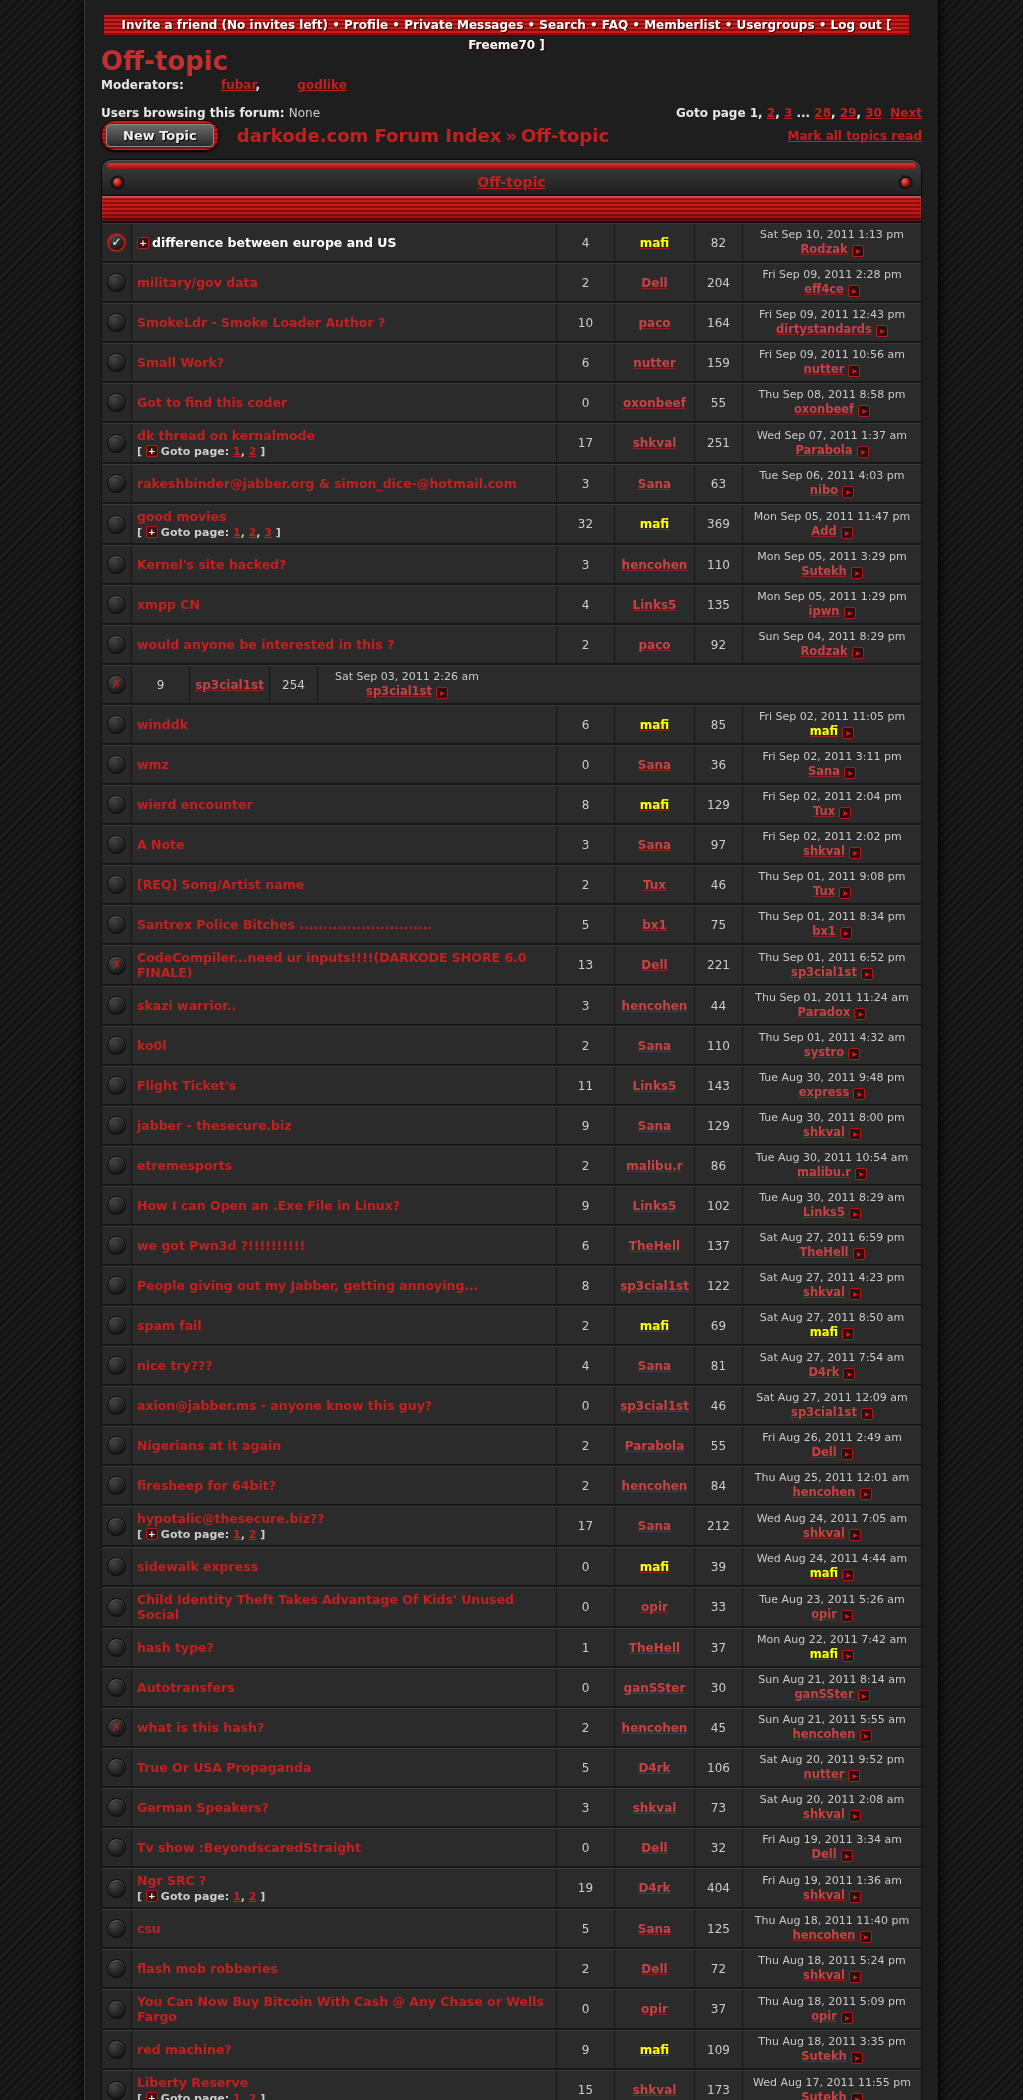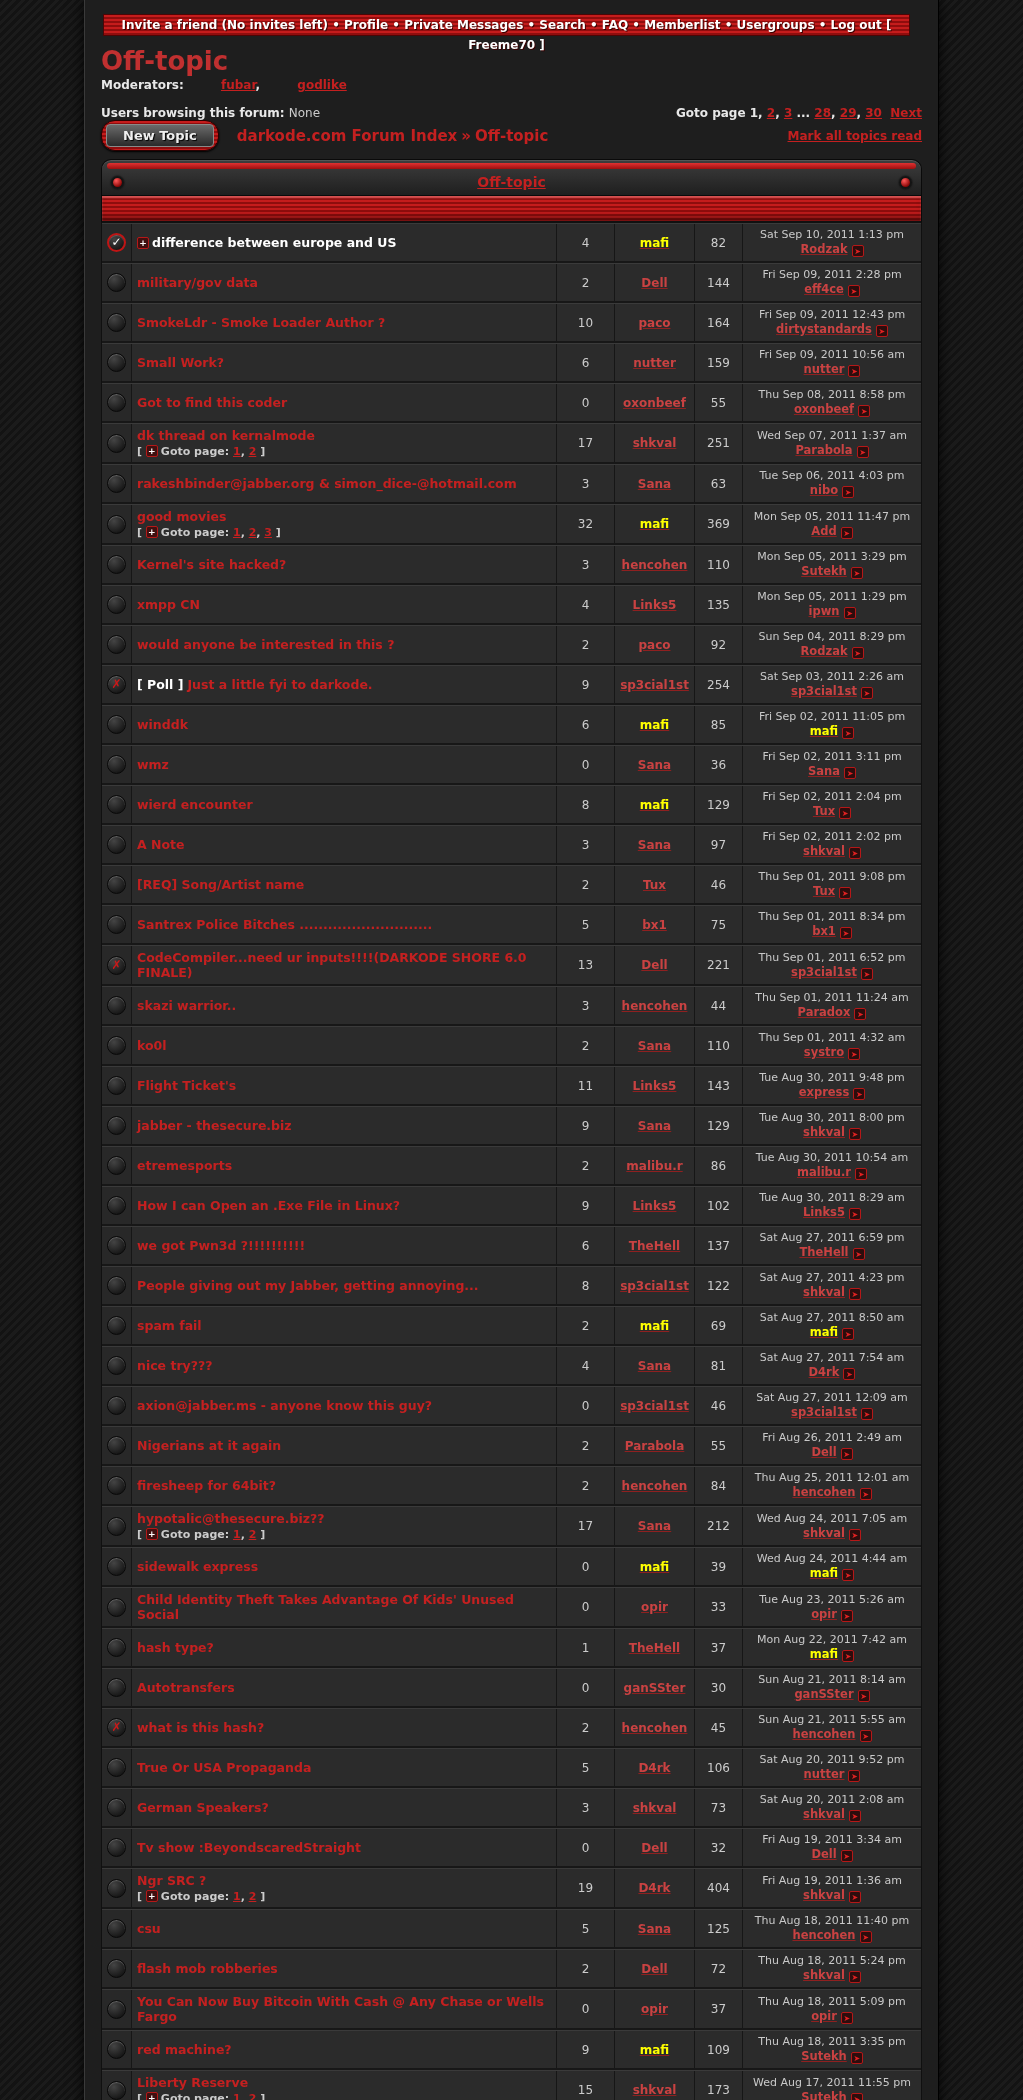--- a/index.html
+++ b/index.html
@@ -33,21 +33,21 @@
   .h-mods { font-size:12px; font-weight:bold; color:#e8e8e8; margin-bottom:14px; }
   .h-mods a { color:#c42020; text-decoration:underline;margin-left:33px; }
   .line-c { display:flex; justify-content:space-between; align-items:flex-end; font-size:12px; }
   .users-browsing b { color:#e8e8e8; }
   .users-browsing { color:#ccc; font-weight:bold; }
   .users-browsing .val { color:#ccc; font-weight:normal; }
   .goto-line { color:#e8e8e8; font-weight:bold; font-size:12px; }
   .goto-line a { color:#c42020; text-decoration:underline; font-weight:bold; }
   .line-d { display:flex; justify-content:space-between; align-items:center; margin-bottom:8px; }
   .line-d-left { display:flex; align-items:center; gap:18px; }
-  .crumb { font-size:15px; font-weight:bold; color:#c42020; }
+  .crumb { font-size:18px; font-weight:bold; color:#c42020; }
   .crumb a { color:#c42020; }
   .crumb .csep { color:#c42020; padding:0 4px; }
   .mark-read a { color:#c42020; font-weight:bold; text-decoration:underline; font-size:12px; }
   
   .btn-newtopic {
     display:inline-block; padding:3px 4px; border-radius:14px;
     background-image:repeating-linear-gradient(180deg,#c51c1c 0 2px,#8f0d0d 2px 4px);
     border:1px solid #2a0000; box-shadow:0 1px 2px #000;
   }
   .btn-newtopic .inner {
@@ -187,21 +187,21 @@
     <div class="c c-icon">
             <span class="st"></span>
           </div>
     <div class="c c-topic">
             <div class="t-line"><a class="tlink">military/gov data</a></div>
           </div>
     <div class="c c-rep">2</div>
     <div class="c c-auth">
             <a class="alink">Dell</a>
           </div>
-    <div class="c c-views">144</div>
+    <div class="c c-views">204</div>
     <div class="c c-last">
       <div class="l-date">Fri Sep 09, 2011 2:28 pm</div>
       <div class="l-author"><a class="alink">eff4ce</a><span class="lp-icon">➤</span></div>
     </div>
   </div>
         <div class="row">
     <div class="c c-icon">
             <span class="st"></span>
           </div>
     <div class="c c-topic">
@@ -351,23 +351,20 @@
           </div>
     <div class="c c-views">92</div>
     <div class="c c-last">
       <div class="l-date">Sun Sep 04, 2011 8:29 pm</div>
       <div class="l-author"><a class="alink">Rodzak</a><span class="lp-icon">➤</span></div>
     </div>
   </div>
         <div class="row">
     <div class="c c-icon">
             <span class="st st-locked">✗</span>
-          </div>
-    <div class="c c-topic">
-            <div class="t-line"><b class="poll">[ Poll ]</b><a class="tlink">Just a little fyi to darkode.</a></div>
           </div>
     <div class="c c-rep">9</div>
     <div class="c c-auth">
             <a class="alink">sp3cial1st</a>
           </div>
     <div class="c c-views">254</div>
     <div class="c c-last">
       <div class="l-date">Sat Sep 03, 2011 2:26 am</div>
       <div class="l-author"><a class="alink">sp3cial1st</a><span class="lp-icon">➤</span></div>
     </div>

